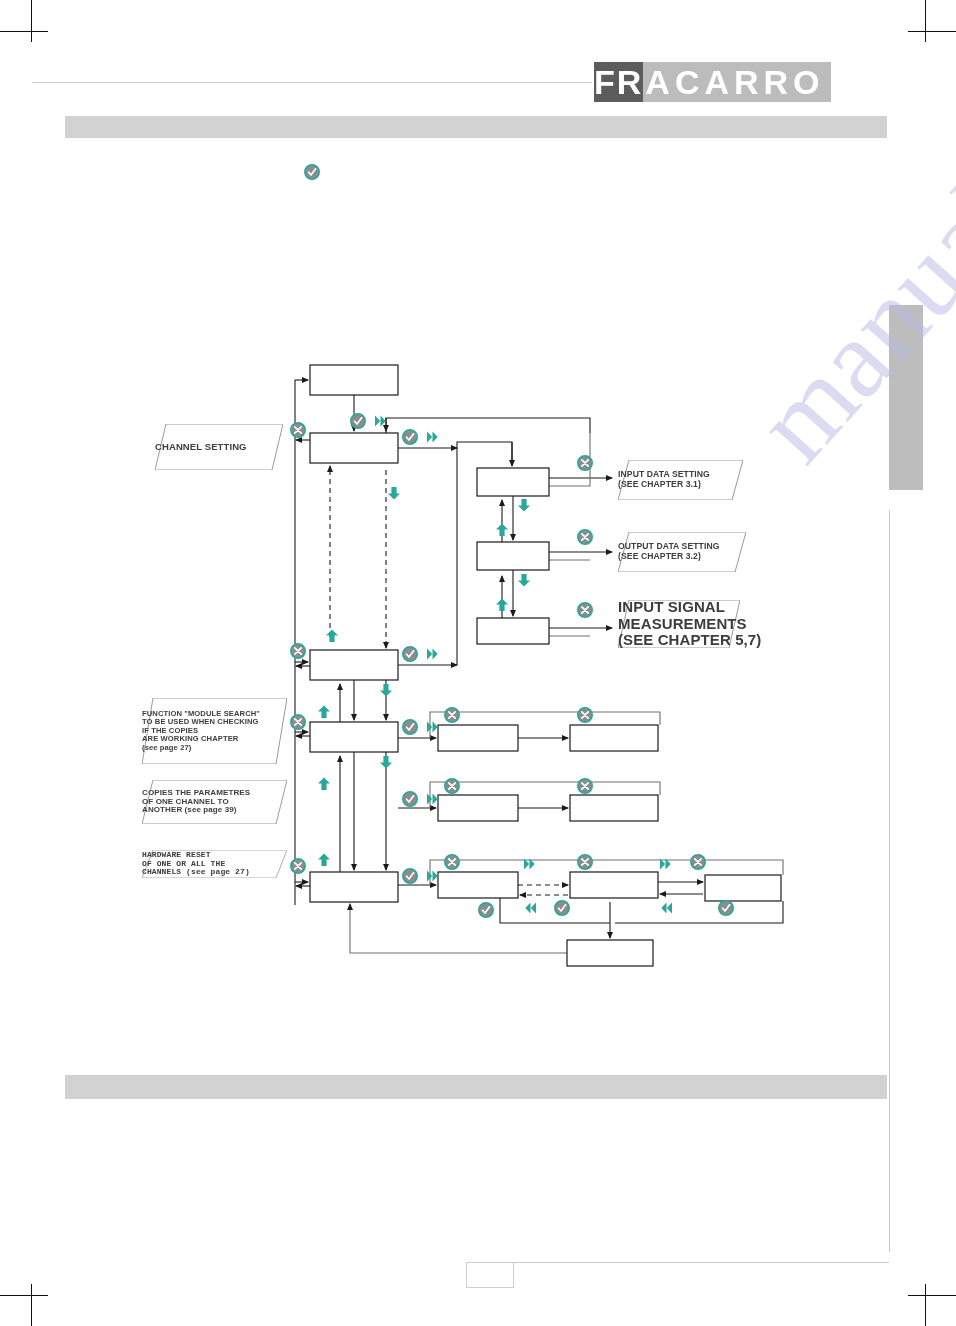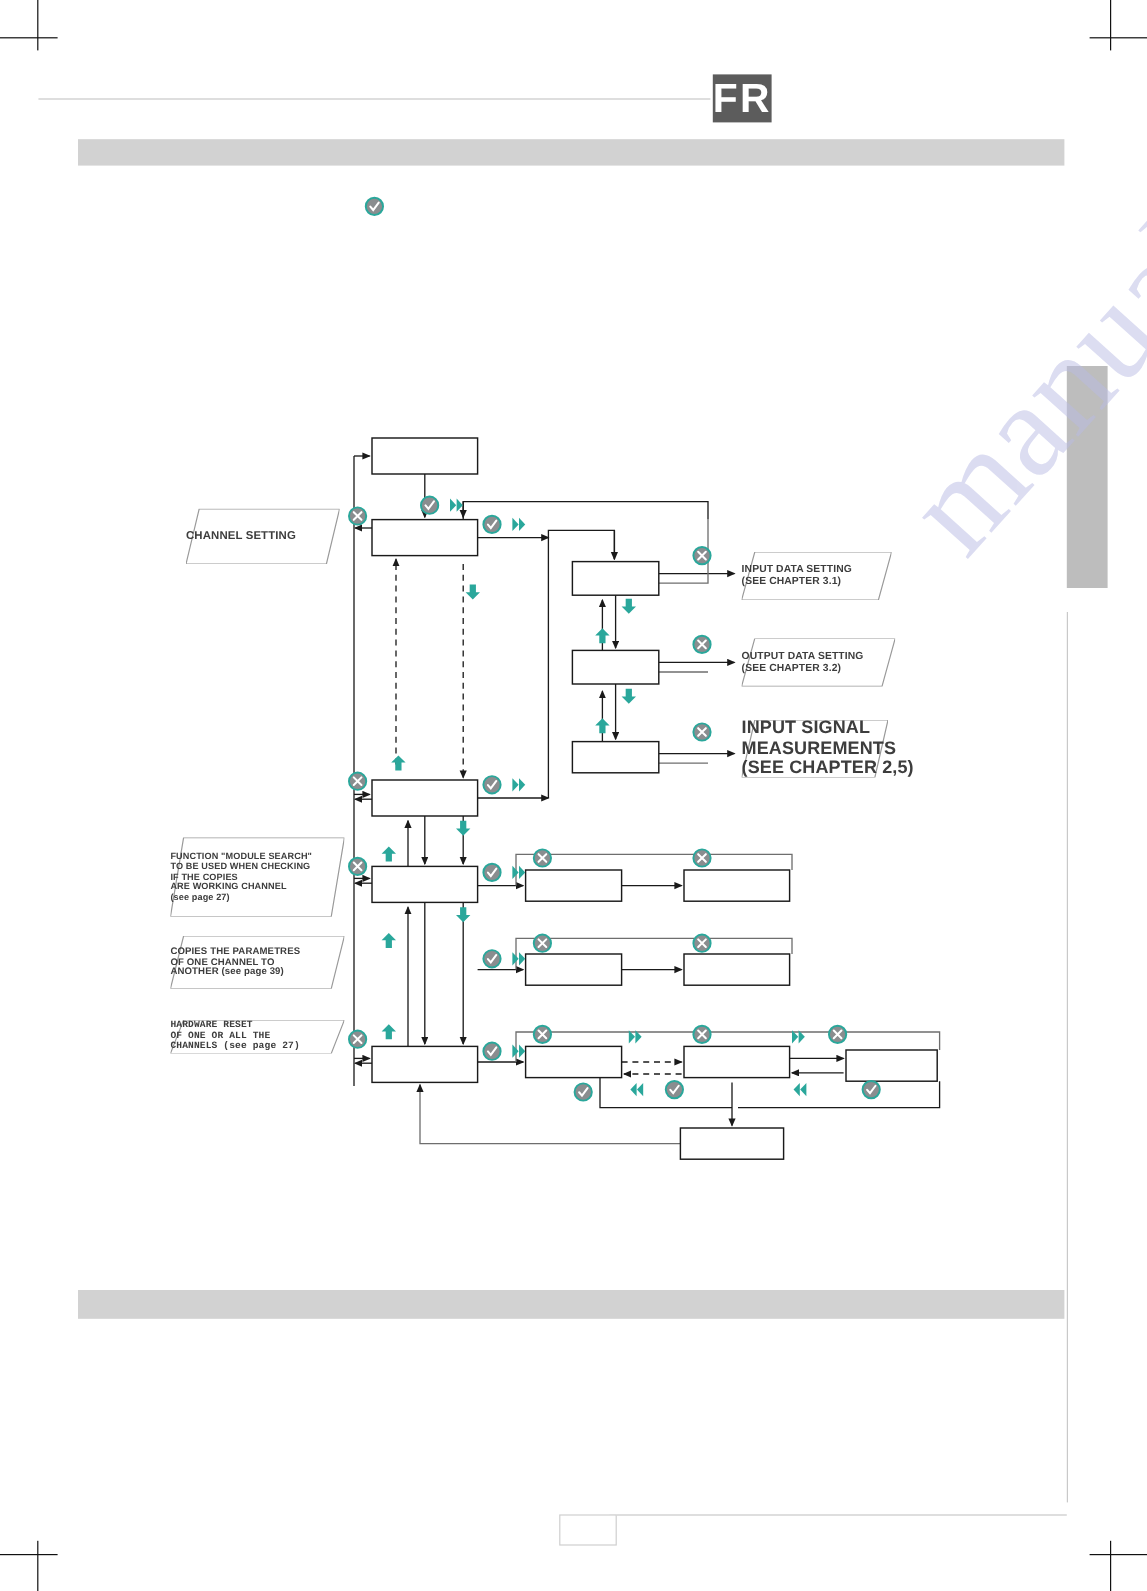--- a/index.html
+++ b/index.html
@@ -69,20 +69,23 @@
   <div class="crop h" style="left:0;top:1295px;"></div>
   <div class="crop v" style="left:925px;top:1284px;"></div>
   <div class="crop h" style="left:908px;top:1295px;"></div>
 
   <div class="hairline" style="left:32px;top:82px;width:560px;"></div>
 
   <div class="logo">
     <div class="blk">
       <span class="txt">FR</span>
     </div>
+    <div class="gry">
+      <span class="txt sp">ACARRO</span>
+    </div>
   </div>
 
   <div class="bar top">
     <span></span>
   </div>
   <div class="bar bottom">
     <span></span>
   </div>
 
   <div class="sidetab"></div>
@@ -124,32 +127,32 @@
           <div>(SEE CHAPTER 3.2)</div>
         </div>
       </div>
       <div class="plabel" style="left: 618px; top: 600px; width: 122px; height: 48px;">
         <svg class="shape" viewBox="0 0 122 48" preserveAspectRatio="none">
        <polygon points="11,0 122,0 111,48 0,48" fill="#ffffff" stroke="#9a9a9a" stroke-width="1"></polygon>
      </svg>
         <div class="cap" style="font-size: 15px;">
           <div>INPUT SIGNAL</div>
           <div>MEASUREMENTS</div>
-          <div>(SEE CHAPTER 2,5)</div>
+          <div>(SEE CHAPTER 5,7)</div>
         </div>
       </div>
       <div class="plabel" style="left: 142px; top: 698px; width: 145px; height: 66px;">
         <svg class="shape" viewBox="0 0 145 66" preserveAspectRatio="none">
        <polygon points="11,0 145,0 134,66 0,66" fill="#ffffff" stroke="#9a9a9a" stroke-width="1"></polygon>
      </svg>
         <div class="cap" style="font-size: 7.6px;">
           <div>FUNCTION "MODULE SEARCH"</div>
           <div>TO BE USED WHEN CHECKING</div>
           <div>IF THE COPIES</div>
-          <div>ARE WORKING  CHANNEL</div>
+          <div>ARE WORKING  CHAPTER</div>
           <div>(see page 27)</div>
         </div>
       </div>
       <div class="plabel" style="left: 142px; top: 780px; width: 145px; height: 44px;">
         <svg class="shape" viewBox="0 0 145 44" preserveAspectRatio="none">
        <polygon points="11,0 145,0 134,44 0,44" fill="#ffffff" stroke="#9a9a9a" stroke-width="1"></polygon>
      </svg>
         <div class="cap" style="font-size: 8px;">
           <div>COPIES THE PARAMETRES</div>
           <div>OF ONE CHANNEL TO</div>

